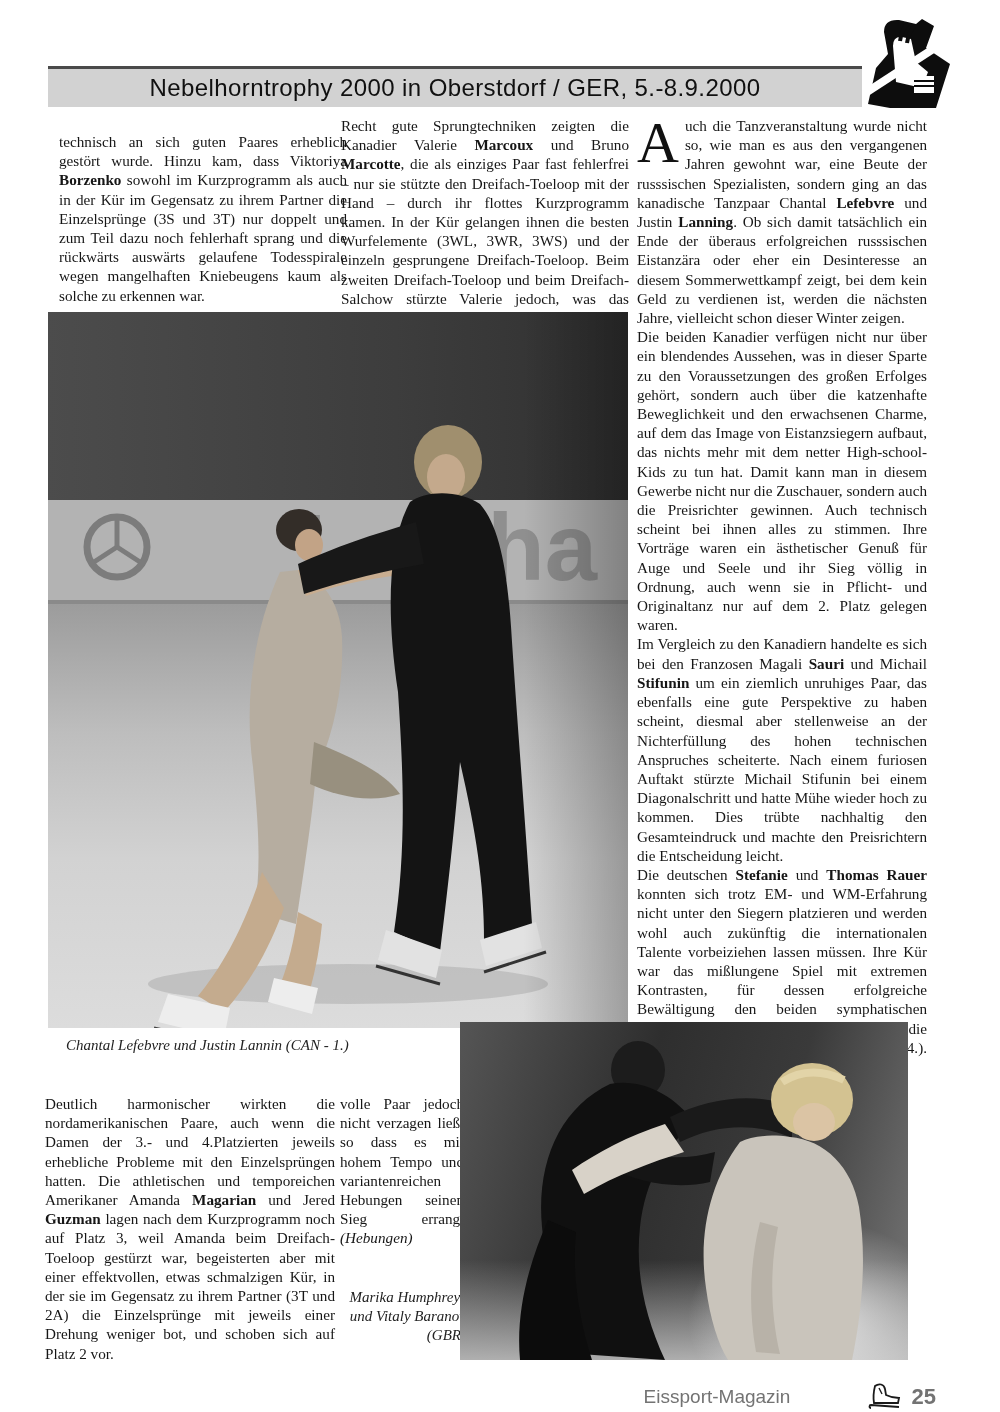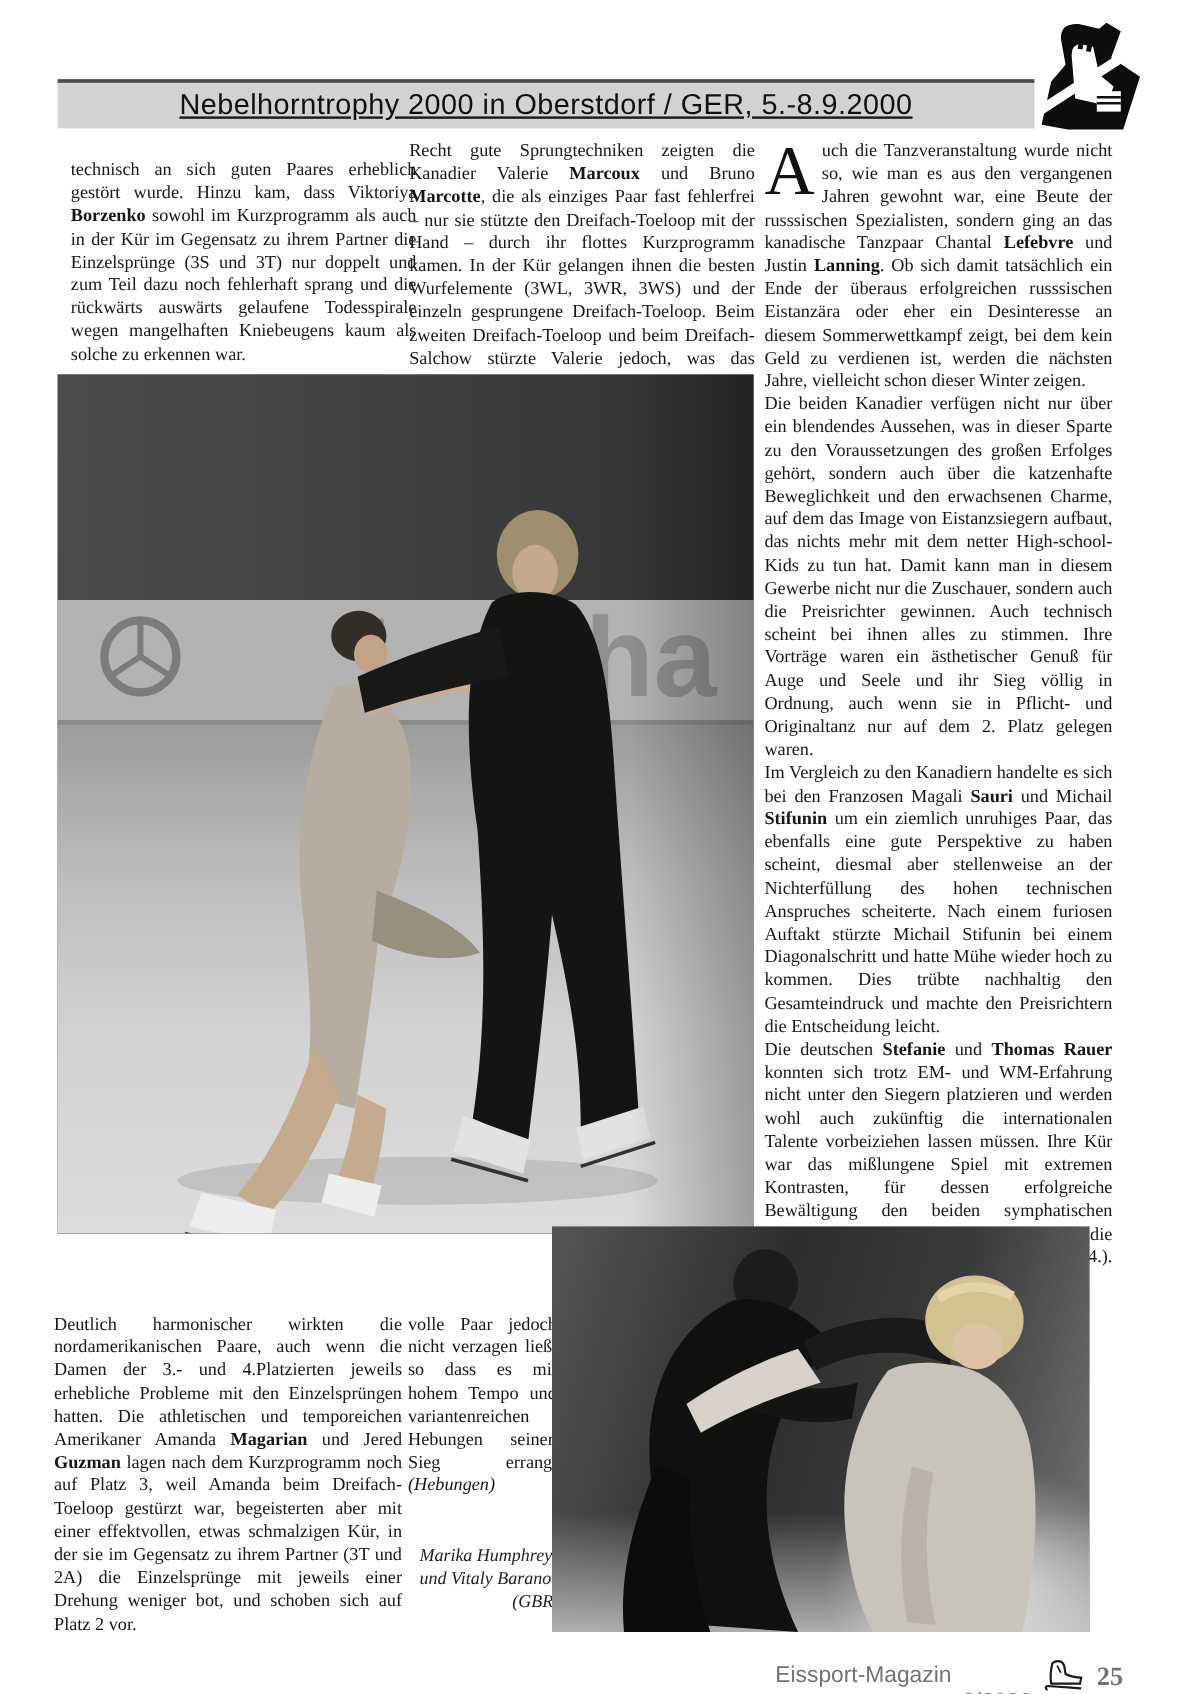--- a/index.html
+++ b/index.html
@@ -2,21 +2,21 @@
 <html><head>
 <meta charset="utf-8">
 <style>
   html,body{margin:0;padding:0;background:#ffffff;}
   #page{position:relative;width:1000px;height:1412px;background:#ffffff;overflow:hidden;
         font-family:"Liberation Serif",serif;color:#191919;}
 
   
   #header-bar{position:absolute;left:48px;top:66px;width:814px;height:38px;
     background:#d2d2d2;border-top:3px solid #4a4a4a;
-    display:flex;align-items:center;justify-content:center;text-decoration:underline;}
+    display:flex;align-items:center;justify-content:center;}
   #header-title{font-family:"Liberation Sans",sans-serif;font-size:24px;letter-spacing:.4px;color:#101010;}
   #logo{position:absolute;left:856px;top:14px;width:108px;height:98px;}
 
   
   .col{position:absolute;text-align:justify;font-size:15.2px;line-height:19.2px;color:#161616;}
   .col p{margin:0;}
   #col-left-top{left:59px;top:116px;width:288px;margin-top:16px;}
   #col-mid-top{left:341px;top:116px;width:288px;}
   #col-right{left:637px;top:116px;width:290px;}
   #col-bottom-left{left:45px;top:1094px;width:290px;}
@@ -48,21 +48,21 @@
     background:linear-gradient(105deg,#555555 0%,#2e2e2e 38%,#3a3a3a 66%,#777777 100%);}
   #photo-2 .ice2{position:absolute;left:0;bottom:0;width:100%;height:100px;
     background:linear-gradient(180deg,rgba(190,190,190,0),rgba(195,195,195,.85));}
   #photo-2 .glow{position:absolute;right:-40px;bottom:-60px;width:260px;height:200px;
     background:radial-gradient(closest-side,rgba(255,255,255,.75),rgba(255,255,255,0));}
 
   
   #footer{position:absolute;top:1364px;right:64px;display:flex;align-items:center;gap:9px;
     font-family:"Liberation Sans",sans-serif;font-size:19px;color:#737373;}
   #footer .issue{font-weight:bold;margin-top:44px;}
-  #footer .pagenum{font-weight:bold;font-size:22px;font-family:Liberation Serif, serif;}
+  #footer .pagenum{font-weight:bold;font-size:22px;}
 </style>
 </head>
 <body>
 
 <div id="page">
 
   <div id="header-bar">
     <span id="header-title">Nebelhorntrophy 2000 in Oberstdorf / GER, 5.-8.9.2000</span>
   </div>
 
@@ -125,20 +125,21 @@
       <path d="M362,190 C340,230 338,300 350,380 C356,470 358,540 346,620 L392,640 C402,560 408,500 412,450 C428,520 436,570 436,630 L484,612 C478,520 470,420 464,330 C460,260 452,215 432,192 C412,178 378,178 362,190 Z" fill="#141414"></path>
       <path d="M368,210 C325,222 285,236 250,252 L256,282 C298,268 340,258 376,252 Z" fill="#181818"></path>
       <path d="M338,618 L394,638 L388,666 L330,648 Z" fill="#e2e2e2"></path>
       <path d="M328,654 L392,672" stroke="#333" stroke-width="3" fill="none"></path>
       <path d="M432,628 L488,610 L494,636 L438,654 Z" fill="#e2e2e2"></path>
       <path d="M436,660 L498,640" stroke="#333" stroke-width="3" fill="none"></path>
     </svg>
     <div class="edge"></div>
   </div>
 
+  <div id="caption-main" class="caption">Chantal Lefebvre und Justin Lannin (CAN - 1.)</div>
 
   <div id="col-bottom-left" class="col">
     <p><span>Deutlich harmonischer wirkten die nordamerikanischen Paare, auch wenn die Damen der 3.- und 4.Platzierten jeweils erhebliche Probleme mit den Einzelsprüngen hatten. Die athletischen und temporeichen Amerikaner Amanda </span><span style="font-weight: bold;">Magarian</span><span> und Jered </span><span style="font-weight: bold;">Guzman</span><span> lagen nach dem Kurzprogramm noch auf Platz 3, weil Amanda beim Dreifach-Toeloop gestürzt war, begeisterten aber mit einer effektvollen, etwas schmalzigen Kür, in der sie im Gegensatz zu ihrem Partner (3T und 2A) die Einzelsprünge mit jeweils einer Drehung weniger bot, und schoben sich auf Platz 2 vor.</span></p>
   </div>
 
   <div id="col-bottom-mid" class="col">
     <p><span>volle Paar jedoch nicht verzagen ließ, so dass es mit hohem Tempo und variantenreichen Hebungen seinen Sieg errang. </span><span style="font-style: italic;">(Hebungen)</span></p>
   </div>
 
   <div id="caption-2" class="caption">Marika Humphreys und Vitaly Baranov (GBR)</div>

